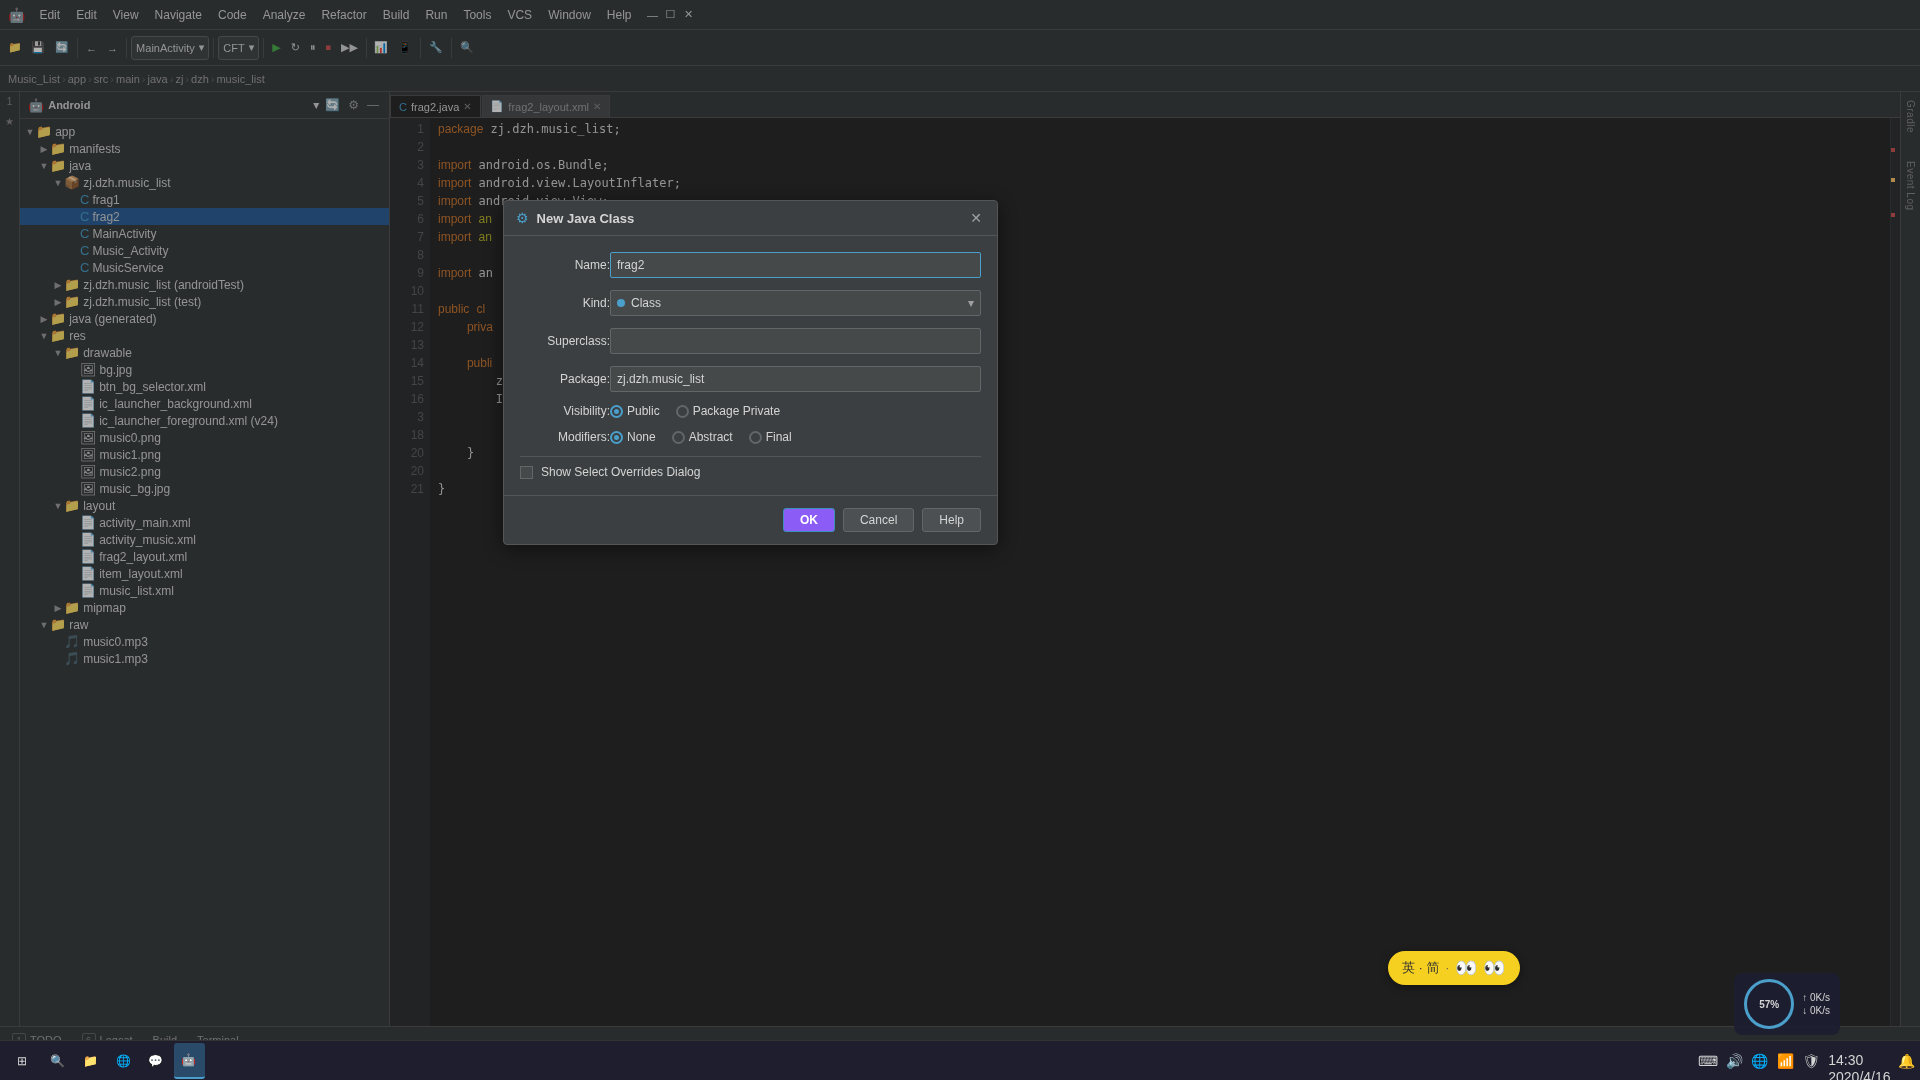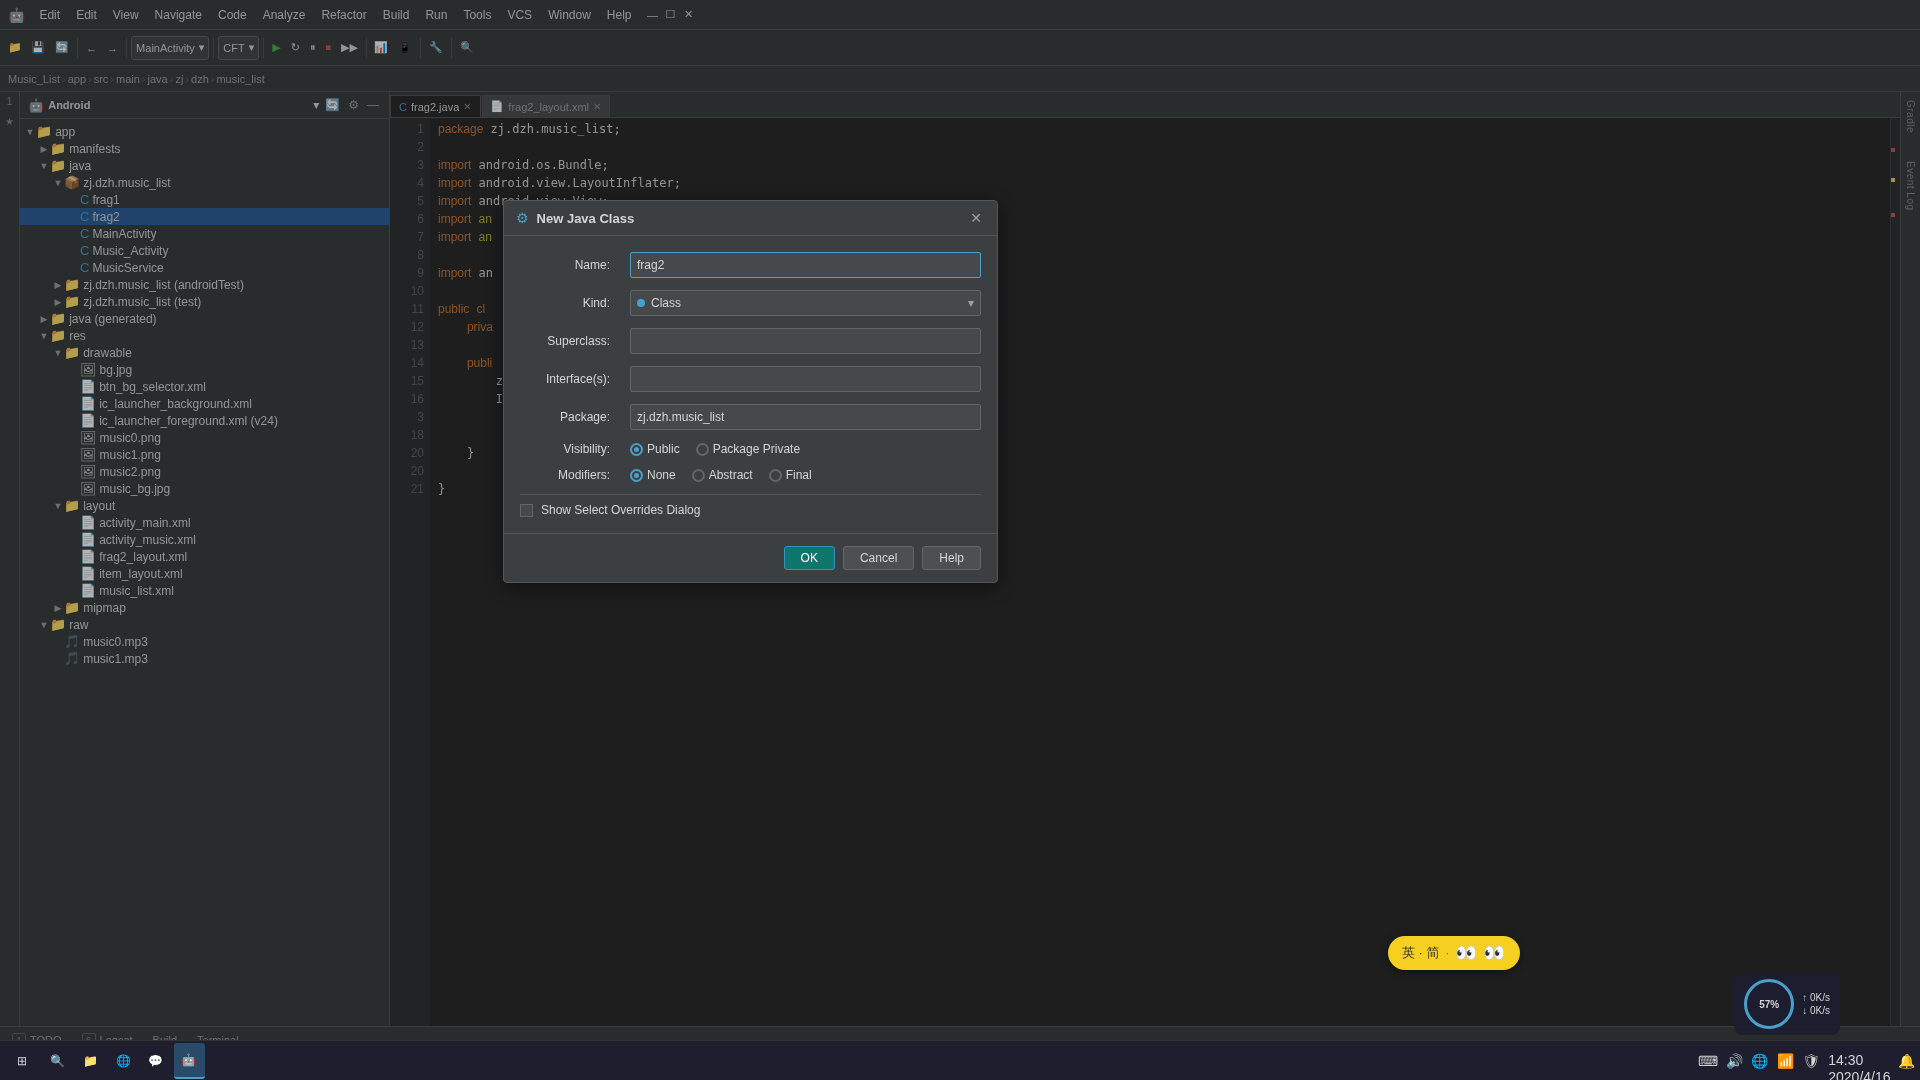--- a/index.html
+++ b/index.html
@@ -263,21 +263,21 @@
       display: flex; align-items: center; justify-content: center;
       border-radius: 2px;
     }
     .dialog-body {
       padding: 16px;
     }
     .form-row {
       display: flex;
       align-items: center;
       margin-bottom: 12px;
-      gap: 20px;
+      gap: 0;
     }
     .form-label {
       width: 90px;
       text-align: right;
       font-size: 12px;
       color: #d4d4d4;
       flex-shrink: 0;
     }
     .form-input {
       flex: 1;
@@ -336,26 +336,27 @@
 
     .dialog-footer {
       display: flex;
       justify-content: flex-end;
       padding: 12px 16px;
       gap: 8px;
       border-top: 1px solid #555;
     }
     .btn-ok {
       padding: 4px 16px;
-      background: #0f766e;
+      background: #8b5cf6;
       border: 1px solid #3a8fbb;
       color: white;
       font-size: 12px;
       cursor: pointer;
       border-radius: 3px;
+      font-weight: bold;
     }
     .btn-cancel, .btn-help {
       padding: 4px 16px;
       background: #4c5052;
       border: 1px solid #636669;
       color: #d4d4d4;
       font-size: 12px;
       cursor: pointer;
       border-radius: 3px;
     }
@@ -909,24 +910,20 @@
           </div>
           <span class="kind-dropdown-arrow">▾</span>
         </div>
       </div>
 
       <div class="form-row">
         <span class="form-label">Superclass:</span>
         <input class="form-input no-focus" type="text" style="">
       </div>
 
-      <div class="form-row">
-        <span class="form-label">Interface(s):</span>
-        <input class="form-input no-focus" type="text" style="">
-      </div>
 
       <div class="form-row">
         <span class="form-label">Package:</span>
         <input class="form-input no-focus" type="text" value="zj.dzh.music_list" style="">
       </div>
 
       <div class="form-row">
         <span class="form-label">Visibility:</span>
         <div class="radio-group">
           <div class="radio-item">
@@ -971,21 +968,21 @@
     </div>
 
     <div class="dialog-footer">
       <button class="btn-ok">OK</button>
       <button class="btn-cancel">Cancel</button>
       <button class="btn-help">Help</button>
     </div>
   </div>
 </div>
 
-<div class="floating-widget" style="bottom:110px; right:400px;">
+<div class="floating-widget" style="bottom:95px; right:400px;">
   <span>英 · 简</span>
   <span style="font-size:11px; color:#555">·</span>
   <span class="floating-minion">👀</span>
   <span class="floating-minion">👀</span>
 </div>
 
 <div class="sys-widget">
   <div class="sys-widget-circle">
     <span>57%</span>
   </div>

